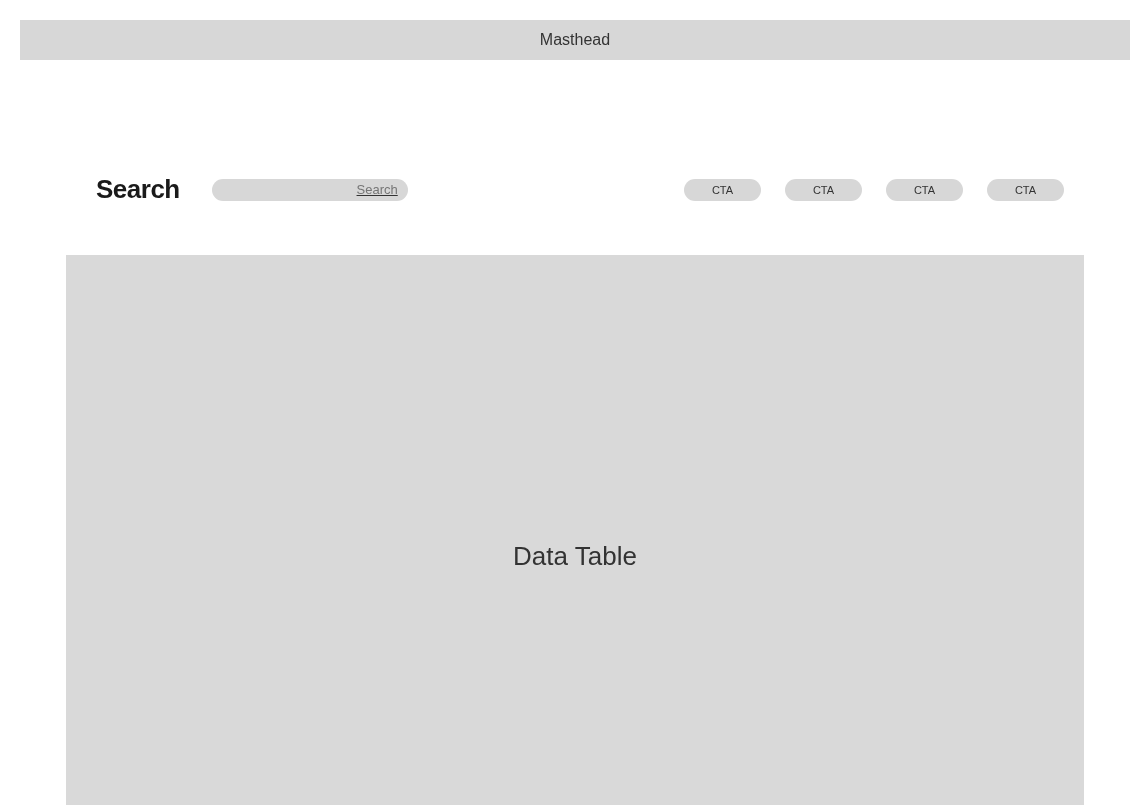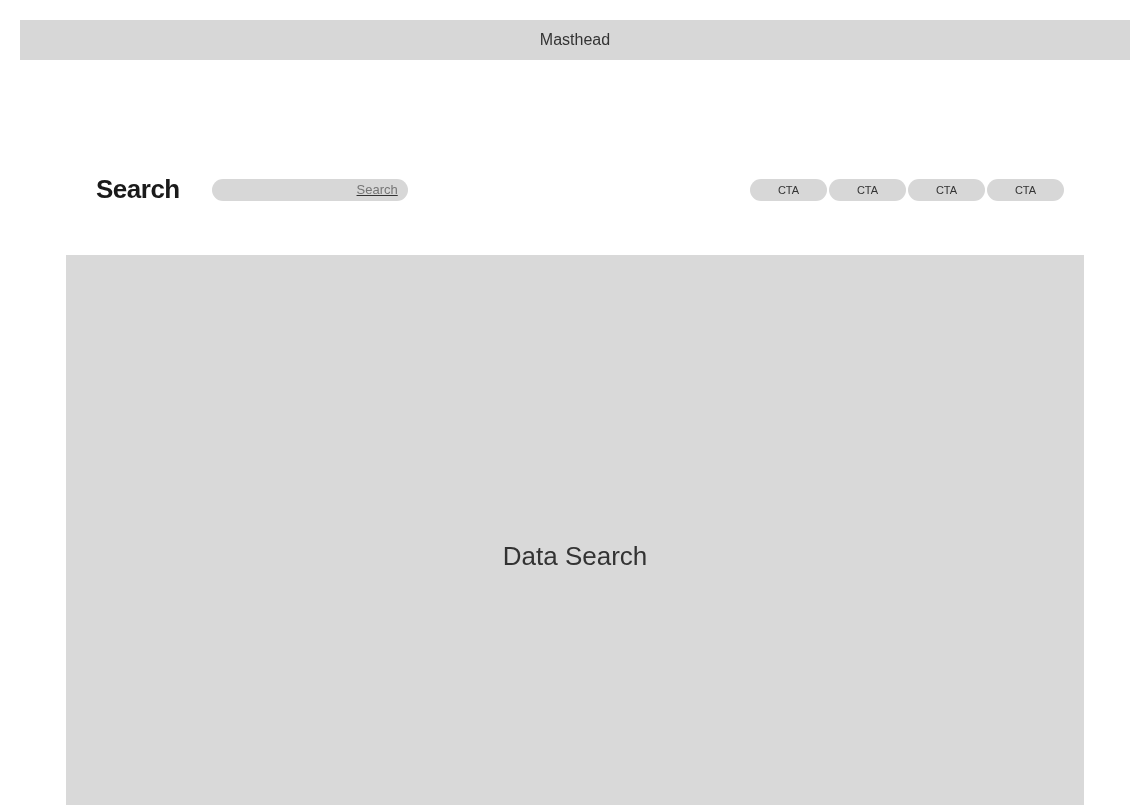--- a/index.html
+++ b/index.html
@@ -57,21 +57,21 @@
       font-size: 13px;
       color: #333333;
       border: none;
       outline: none;
       text-align: right;
       text-decoration: underline;
     }
     .header-right {
       display: flex;
       align-items: center;
-      gap: 2px;
+      gap: 24px;
     }
     .cta-pill {
       width: 77px;
       height: 22px;
       background: #d7d7d7;
       border-radius: 11px;
       display: flex;
       align-items: center;
       justify-content: center;
       font-size: 11px;
@@ -106,15 +106,15 @@
     </div>
     <div class="header-right">
       <button class="cta-pill">CTA</button>
       <button class="cta-pill">CTA</button>
       <button class="cta-pill">CTA</button>
       <button class="cta-pill">CTA</button>
     </div>
   </div>
 
   <div class="data-table">
-    <span>Data Search</span>
+    <span>Data Table</span>
   </div>
 </div>
 
 </body></html>

